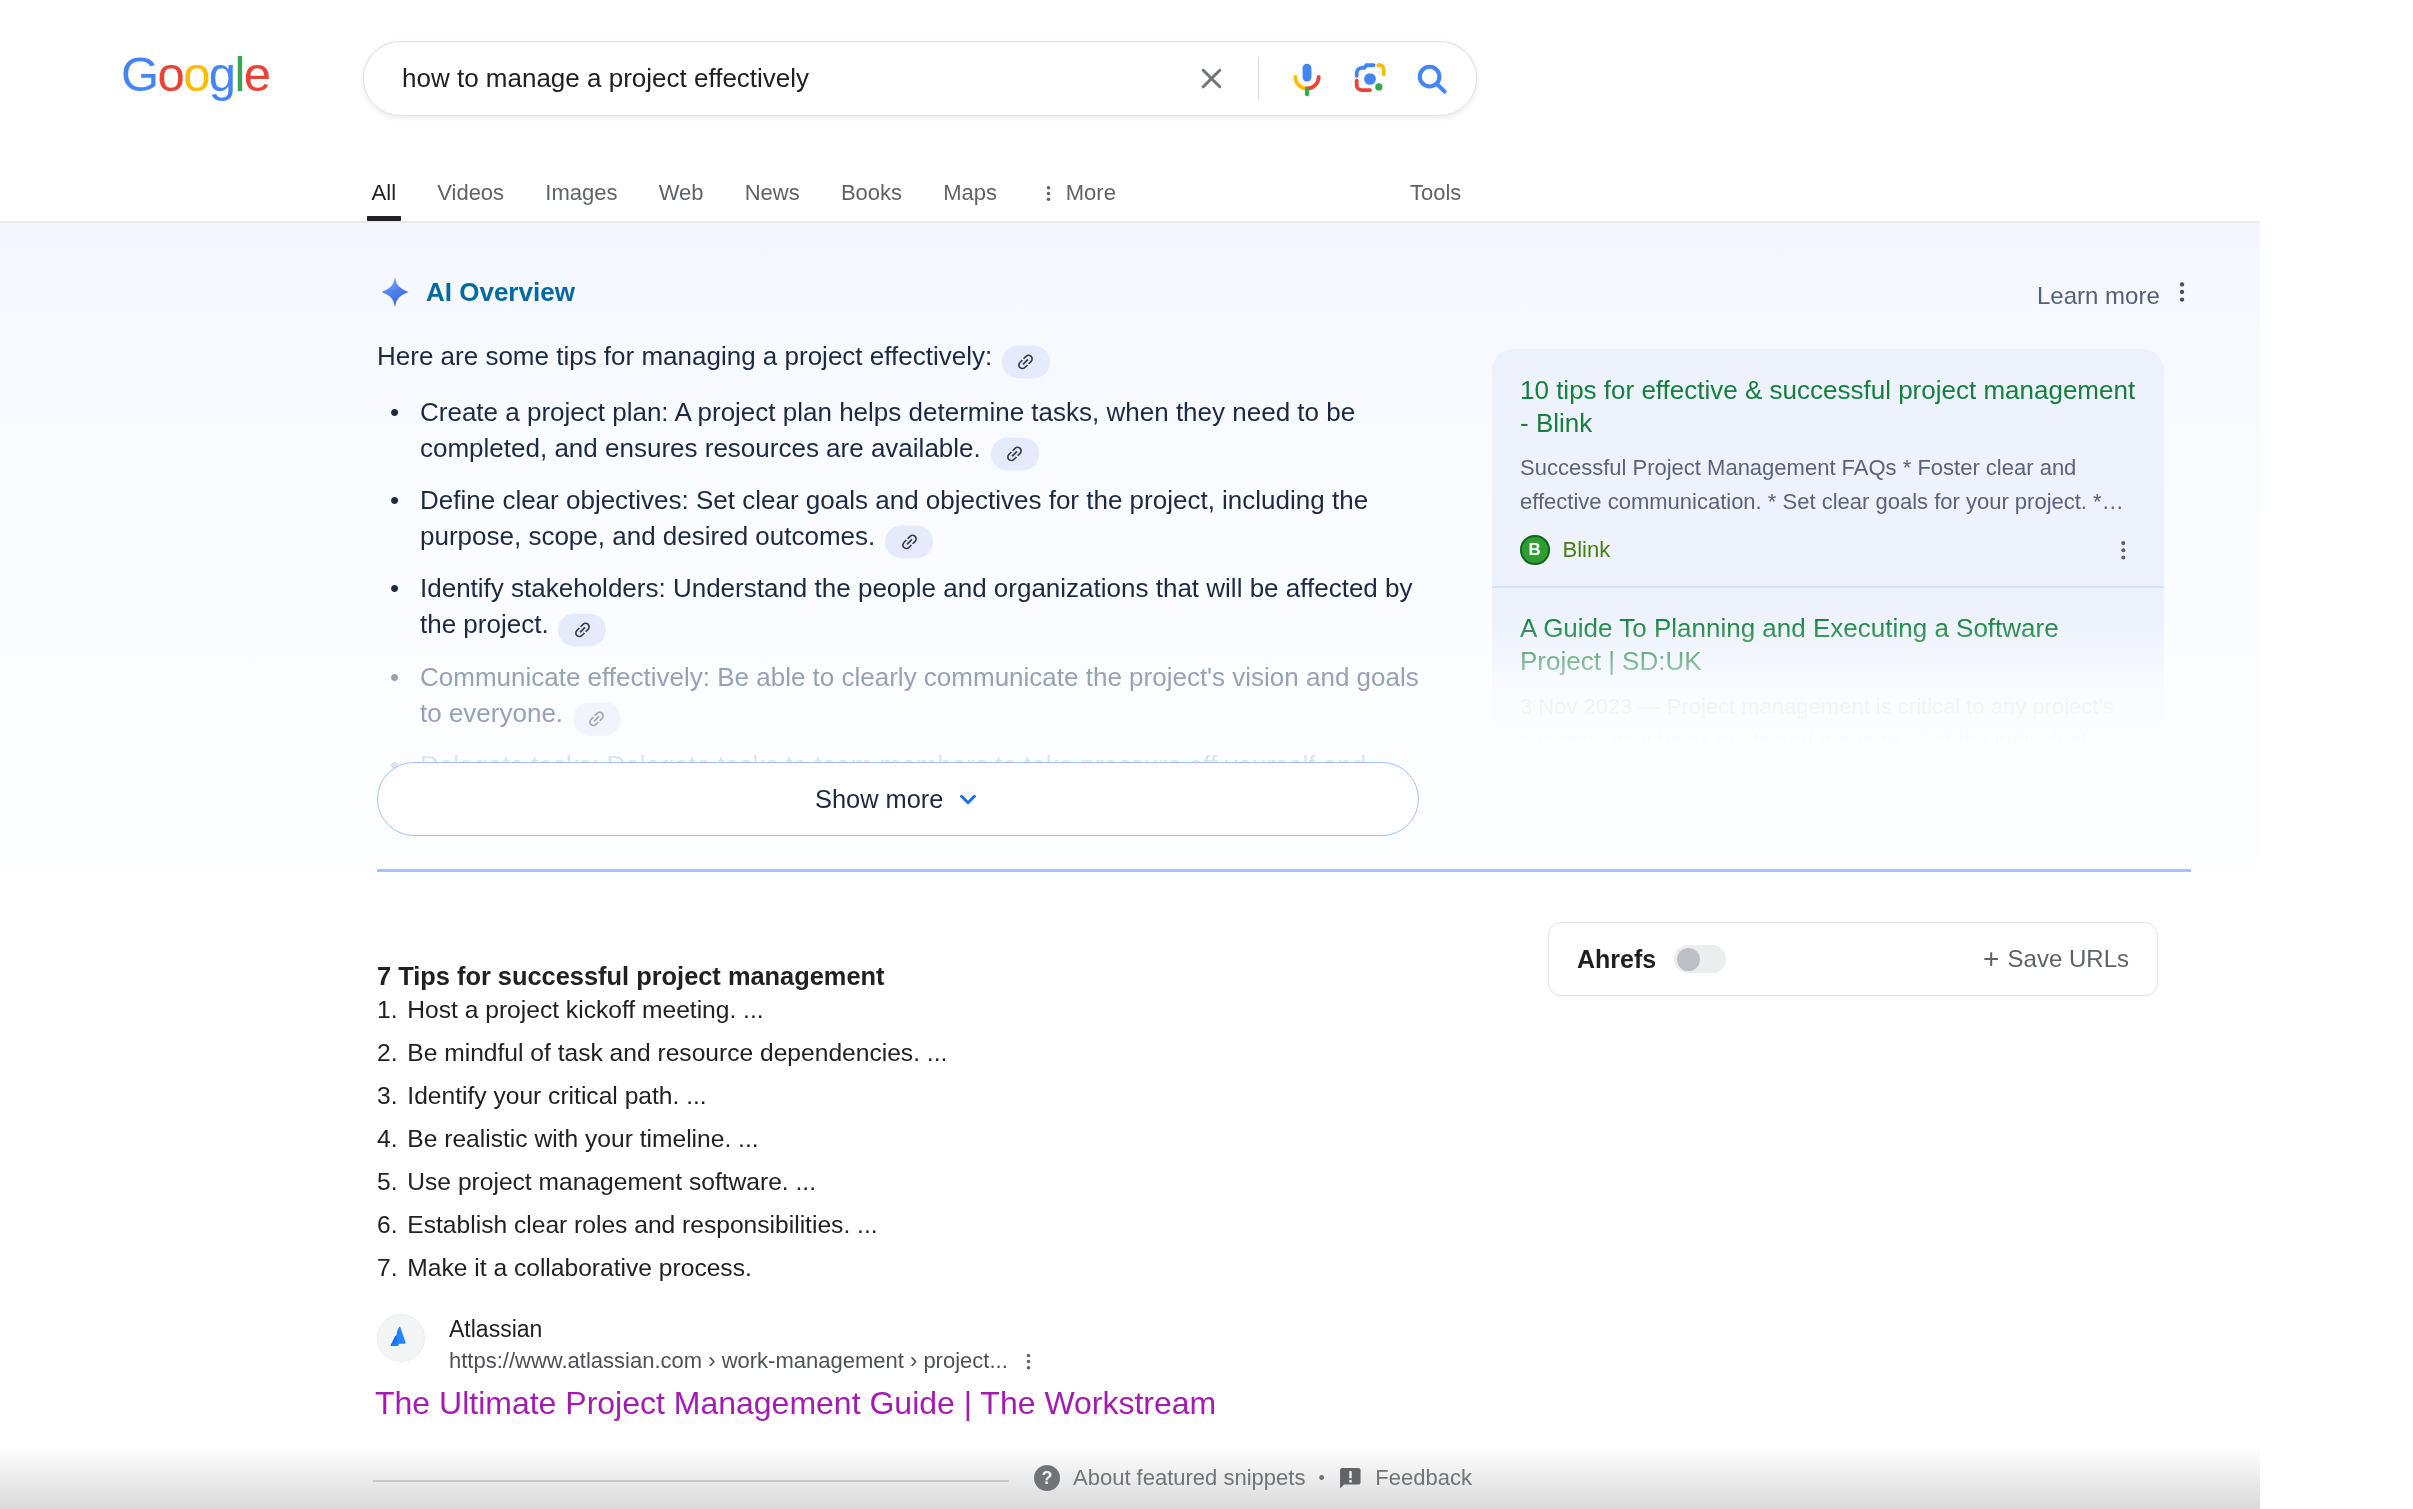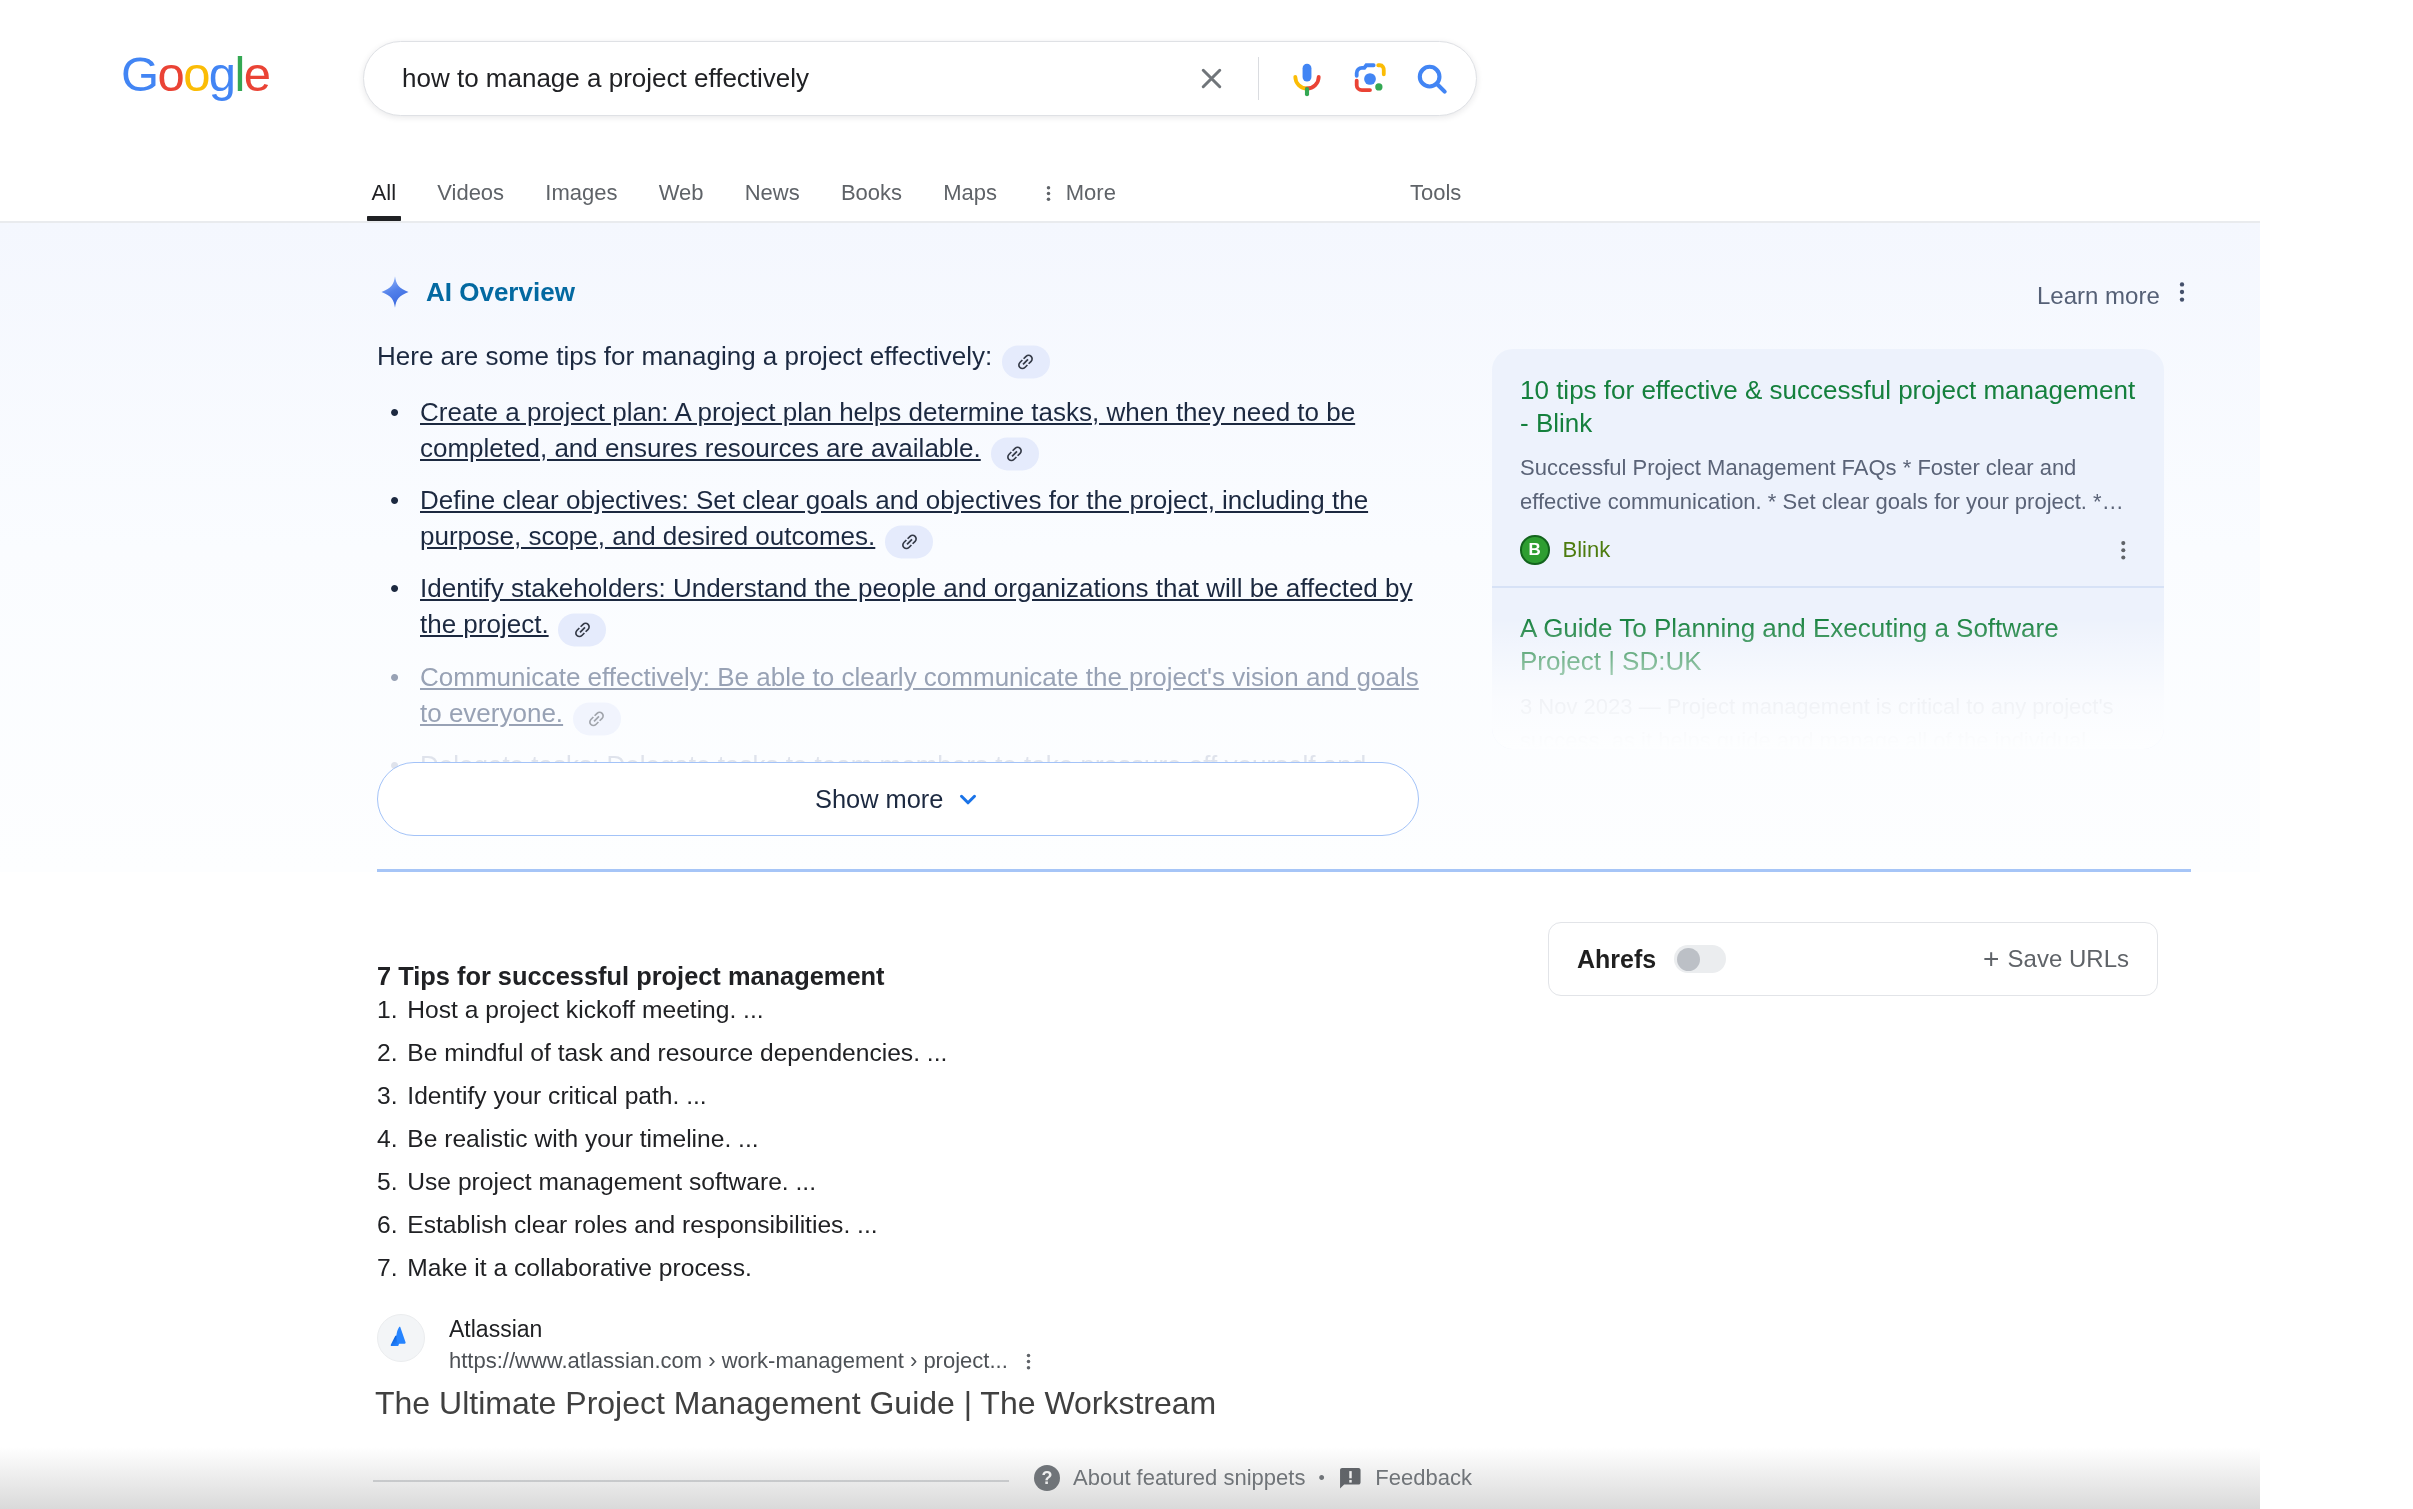--- a/index.html
+++ b/index.html
@@ -32,21 +32,21 @@
   .ai-header{position:absolute;left:377px;top:274px;display:flex;align-items:center;gap:13px;}
   .ai-header svg{width:36px;height:36px;}
   .ai-label{font-size:26px;font-weight:700;color:#0369a1;}
   .learn-more{position:absolute;left:2037px;top:282px;font-size:24px;color:#556076;cursor:pointer;}
   .ai-menu-dots{position:absolute;left:2169px;top:279px;width:26px;height:26px;cursor:pointer;}
   .ai-menu-dots svg{width:26px;height:26px;fill:#44506b;}
 
   .ai-content{position:absolute;left:377px;top:338px;width:1057px;}
   .ai-intro{font-size:26px;line-height:36px;color:#1c2940;}
   .ai-bullets{list-style:none;margin:19.7px 0 0 0;padding:0;}
-  .ai-bullet{position:relative;padding-left:43px;font-size:26px;line-height:36px;color:#1c2940;margin-bottom:16.4px;text-decoration:underline;}
+  .ai-bullet{position:relative;padding-left:43px;font-size:26px;line-height:36px;color:#1c2940;margin-bottom:16.4px;}
   .ai-bullet::before{content:"•";position:absolute;left:13px;top:0;}
   .ai-bullet.fade-partial{color:#98a2b5;}
   .ai-bullet.fade-partial::before{color:#98a2b5;}
   .ai-bullet.fade-heavy{color:#dfe3ec;}
   .ai-bullet.fade-heavy::before{color:#dfe3ec;}
   .chip{display:inline-flex;align-items:center;justify-content:center;width:48px;height:33px;border-radius:16.4px;
         background:#e5ebfc;margin-left:9.8px;transform:translateY(7.4px);cursor:pointer;}
   .chip svg{width:21px;height:21px;fill:#343a47;transform:rotate(-45deg);}
   .chip-faded{opacity:.45;}
 
@@ -87,21 +87,21 @@
   .toggle .knob{position:absolute;left:2.5px;top:2.5px;width:23px;height:23px;border-radius:50%;background:#bcc0c6;}
   .save-urls{margin-left:auto;display:flex;align-items:center;gap:8.2px;font-size:24px;color:#5f6368;cursor:pointer;}
   .plus{font-size:28px;line-height:24.6px;color:#5f6368;}
 
   .result-favicon{position:absolute;left:377px;top:1314px;width:48px;height:48px;border-radius:50%;
                   background:#f3f5f7;border:0.8px solid #ebedef;box-sizing:border-box;display:flex;align-items:center;justify-content:center;}
   .result-favicon svg{width:29.5px;height:29.5px;}
   .result-site{position:absolute;left:449px;top:1316px;font-size:23px;color:#202124;}
   .result-url{position:absolute;left:449px;top:1348px;font-size:22px;color:#4d5156;display:flex;align-items:center;gap:9.8px;}
   .result-url svg{width:21px;height:21px;fill:#5f6368;cursor:pointer;}
-  .result-title{position:absolute;left:375px;top:1385px;font-size:32px;color:#404040;cursor:pointer;}
+  .result-title{position:absolute;left:375px;top:1385px;font-size:32px;color:#a21caf;cursor:pointer;}
 
   
   .footer-divider{position:absolute;left:373px;top:1480px;width:636px;height:1.6px;background:#d6d8db;}
   .footer-row{position:absolute;left:1034px;top:1460px;height:36px;display:flex;align-items:center;gap:13px;}
   .qmark{width:26px;height:26px;border-radius:50%;background:#70757a;color:#fff;font-size:18px;font-weight:bold;
          display:flex;align-items:center;justify-content:center;cursor:pointer;}
   .footer-text{font-size:22px;color:#70757a;cursor:pointer;}
   .footer-sep{font-size:18px;color:#70757a;}
   .fb-icon svg{width:24.6px;height:24.6px;display:block;cursor:pointer;}
   .bottom-fade{position:absolute;left:0;bottom:0;width:100%;height:62px;

